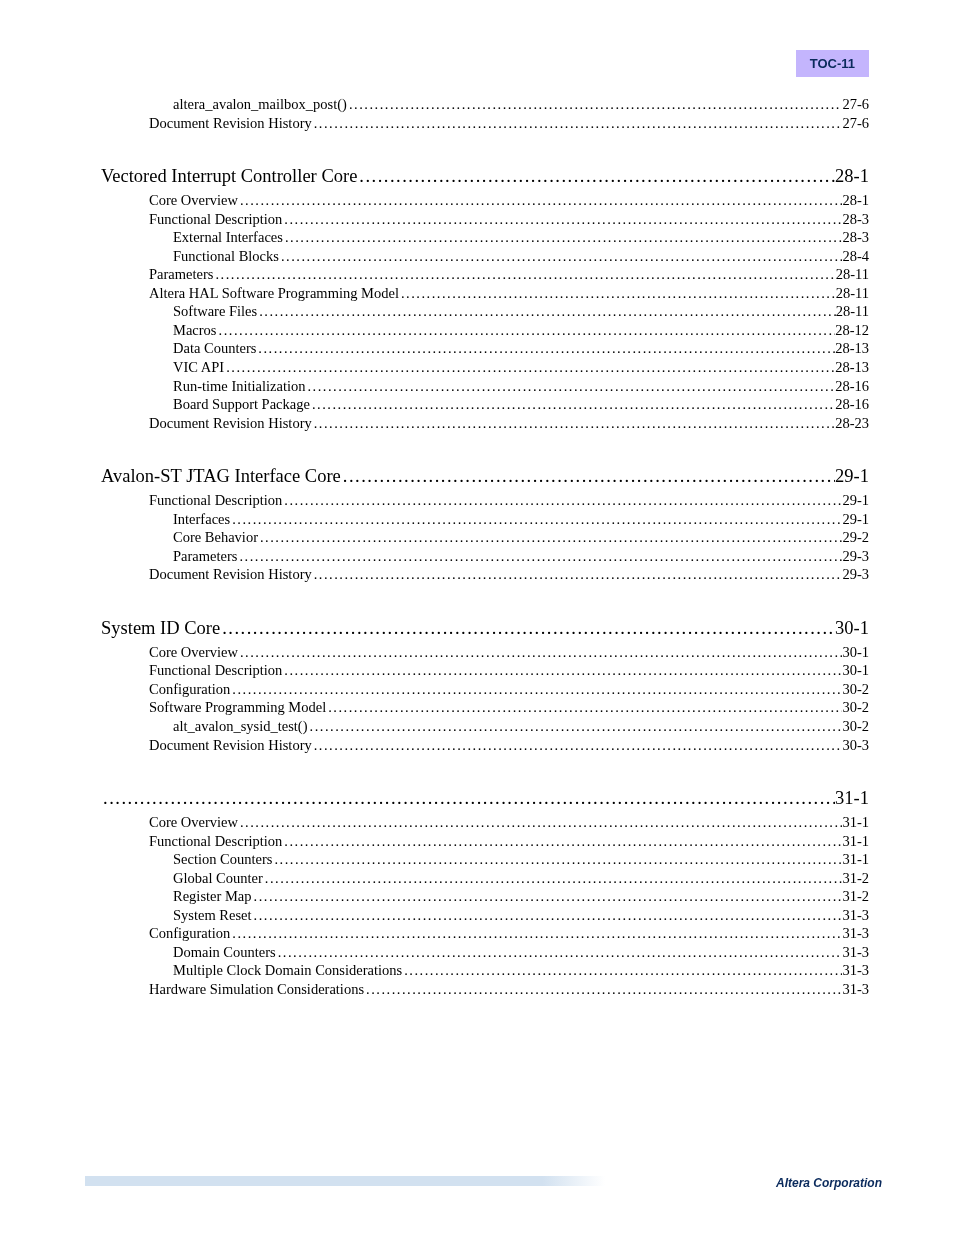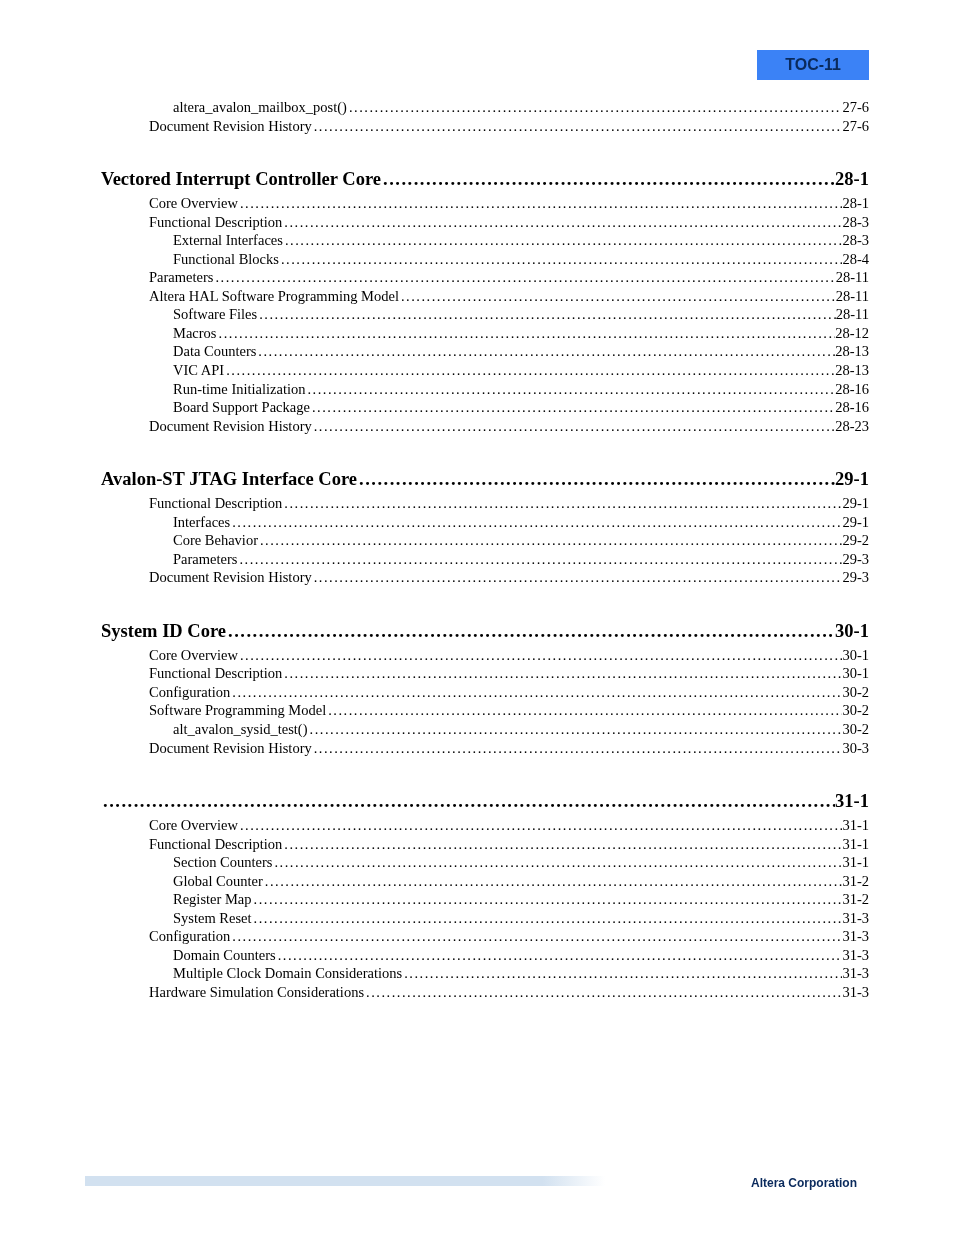--- a/index.html
+++ b/index.html
@@ -14,23 +14,23 @@
       padding: 50px 85px 30px 85px;
       min-height: 1140px;
       position: relative;
     }
     .header {
       display: flex;
       justify-content: flex-end;
       margin-bottom: 18px;
     }
     .toc-badge {
-      background: #3b82f6;
-      padding: 6px 28px;
-      font-size: 16px;
+      background: #c4b5fd;
+      padding: 6px 14px;
+      font-size: 13px;
       font-weight: bold;
       font-family: Arial, sans-serif;
       color: #0a2a5c;
     }
     .toc-line {
       display: flex;
       align-items: flex-end;
       font-size: 14.5px;
       line-height: 1.28;
       white-space: nowrap;
@@ -52,45 +52,46 @@
     .toc-page {
       flex: 0 0 auto;
     }
     .chapter {
       margin-top: 32px;
     }
     .chapter-line {
       display: flex;
       align-items: baseline;
       font-size: 18.5px;
-      font-weight: bold;
+      font-weight: normal;
       line-height: 1.35;
       margin-bottom: 2px;
       white-space: nowrap;
       margin-left: 16px;
     }
     .chapter-title { flex: 0 0 auto; }
     .chapter-dots {
       flex: 1 1 auto;
       overflow: hidden;
       letter-spacing: 1.5px;
       padding: 0 2px;
     }
     .chapter-dots::after {
       content: "................................................................................................................................................................";
     }
     .chapter-page { flex: 0 0 auto; }
     .footer {
       position: absolute;
       bottom: 30px;
       left: 85px;
-      right: 97px;
+      right: 72px;
       display: flex;
       justify-content: space-between;
       align-items: flex-start;
+      font-style: italic;
     }
     .footer-bar {
       width: 520px;
       height: 10px;
       background: linear-gradient(to right, #d2e1f0 0%, #d2e1f0 88%, #ffffff 100%);
     }
     .footer-text {
       font-family: Arial, sans-serif;
       font-size: 12px;
       font-weight: bold;

